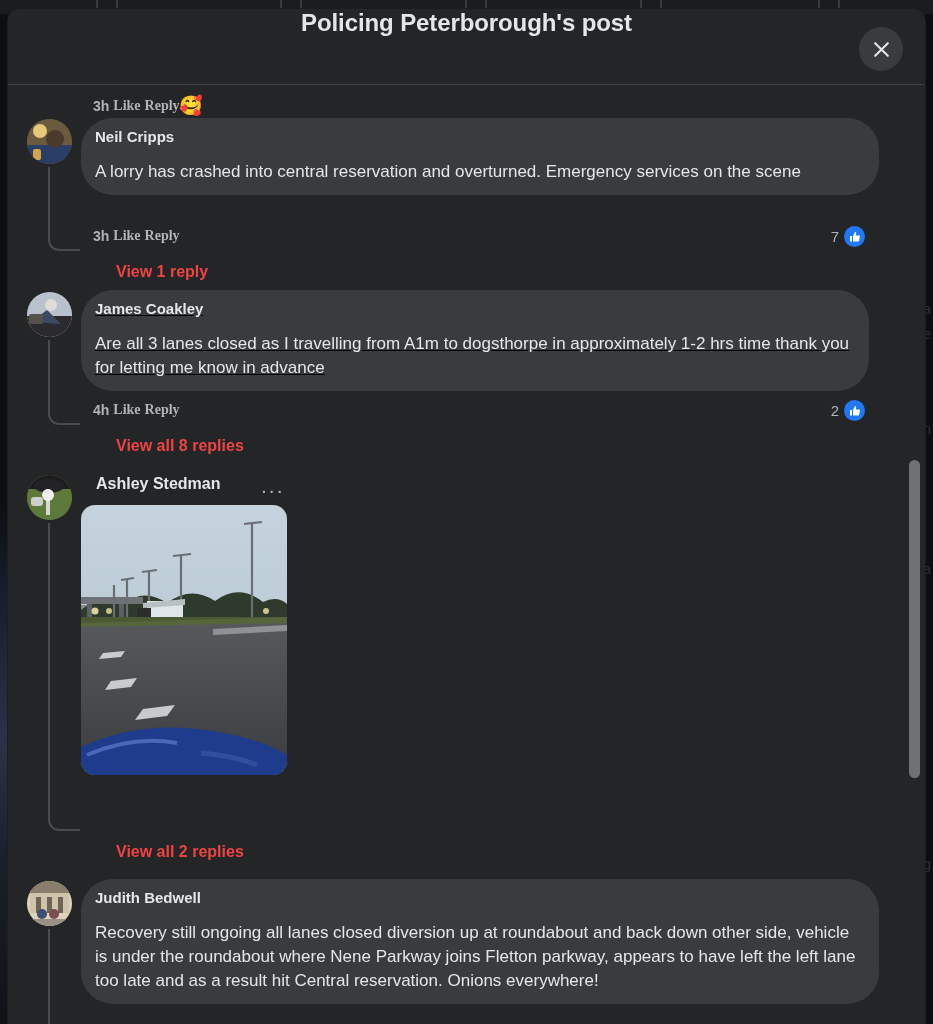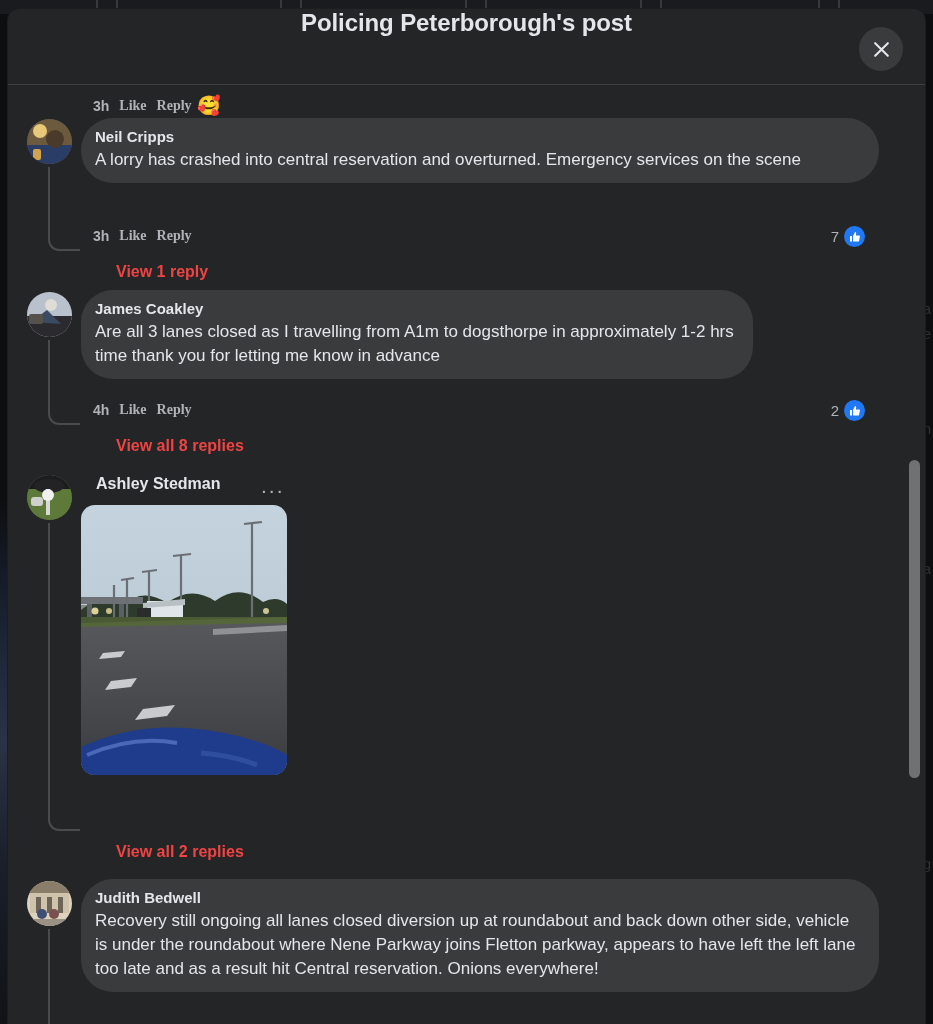--- a/index.html
+++ b/index.html
@@ -106,26 +106,26 @@
     position:absolute; left:73px;
     background:#3a3b3c; border-radius:32px;
     padding:9px 14px 11px 14px;
   }
   .author {
     font-size:15px; font-weight:bold; color:#e4e6eb;
     line-height:20px; cursor:pointer;
   }
   .ctext {
     font-size:17px; color:#e4e6eb; line-height:24px;
-    margin-top:1px;
+    margin-top:13px;
   }
 
   .actions {
     position:absolute; left:85px;
-    display:flex; align-items:center; gap:10px;
+    display:flex; align-items:center; gap:4px;
   }
   .actions .act {
     font-size:14px; font-weight:bold; color:#b0b3b8;
     cursor:pointer; line-height:18px;font-family:Liberation Serif, serif;
   }
   .actions .time { font-size:14px; font-weight:bold; color:#b0b3b8; cursor:pointer; }
   .emoji-react {
     font-size:19px; line-height:19px; cursor:pointer;
     margin-left:-4px;
   }
@@ -242,21 +242,21 @@
           <rect width="45" height="45" fill="#b9c2cc"></rect>
           <rect y="24" width="45" height="21" fill="#2b2b2f"></rect>
           <circle cx="24" cy="13" r="6" fill="#e0dcd6"></circle>
           <path d="M4 30 L20 18 L34 32 Z" fill="#3b4a63"></path>
           <rect x="2" y="22" width="14" height="10" rx="2" fill="#55524c"></rect>
         </svg>
       </div>
       <div class="thread-line" style="top:255px; height:63px;"></div>
       <div class="thread-elbow" style="top:318px;"></div>
 
-      <div class="bubble" style="top:205px; width:672px;">
+      <div class="bubble" style="top:205px; width:788px;text-decoration:underline;">
         <div class="author">James Coakley</div>
         <div class="ctext">Are all 3 lanes closed as I travelling from A1m to dogsthorpe in approximately 1-2 hrs time thank you for letting me know in advance</div>
       </div>
 
       <div class="actions" style="left:85px; top:316px;">
         <span class="time">4h</span>
         <span class="act">Like</span>
         <span class="act">Reply</span>
       </div>
 

